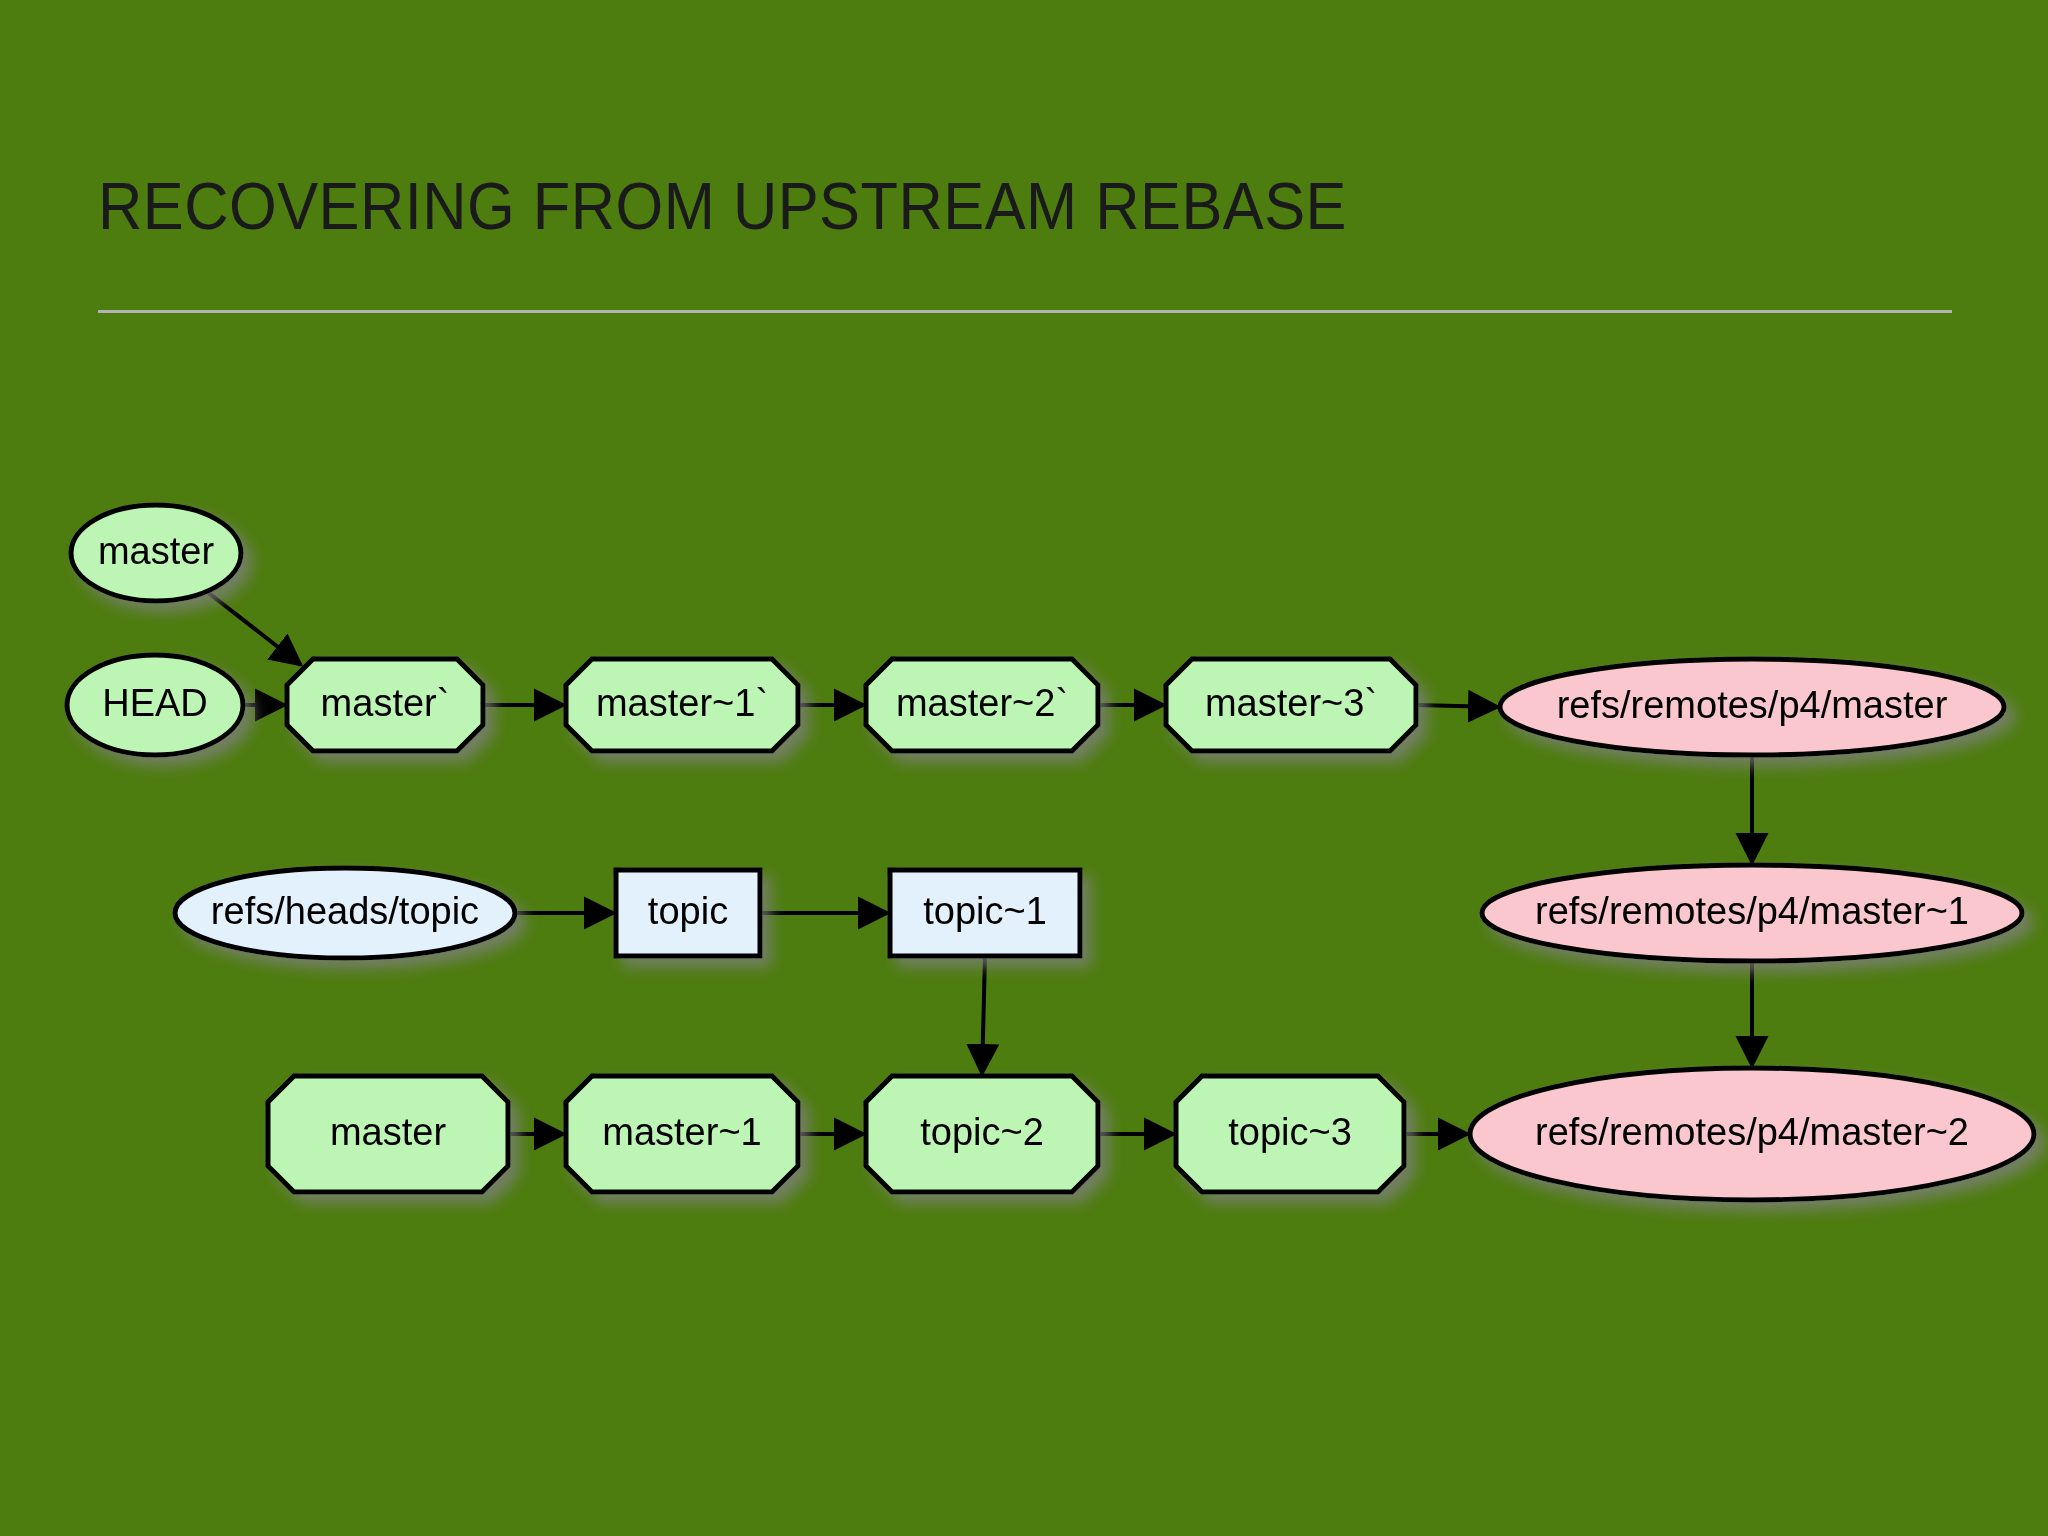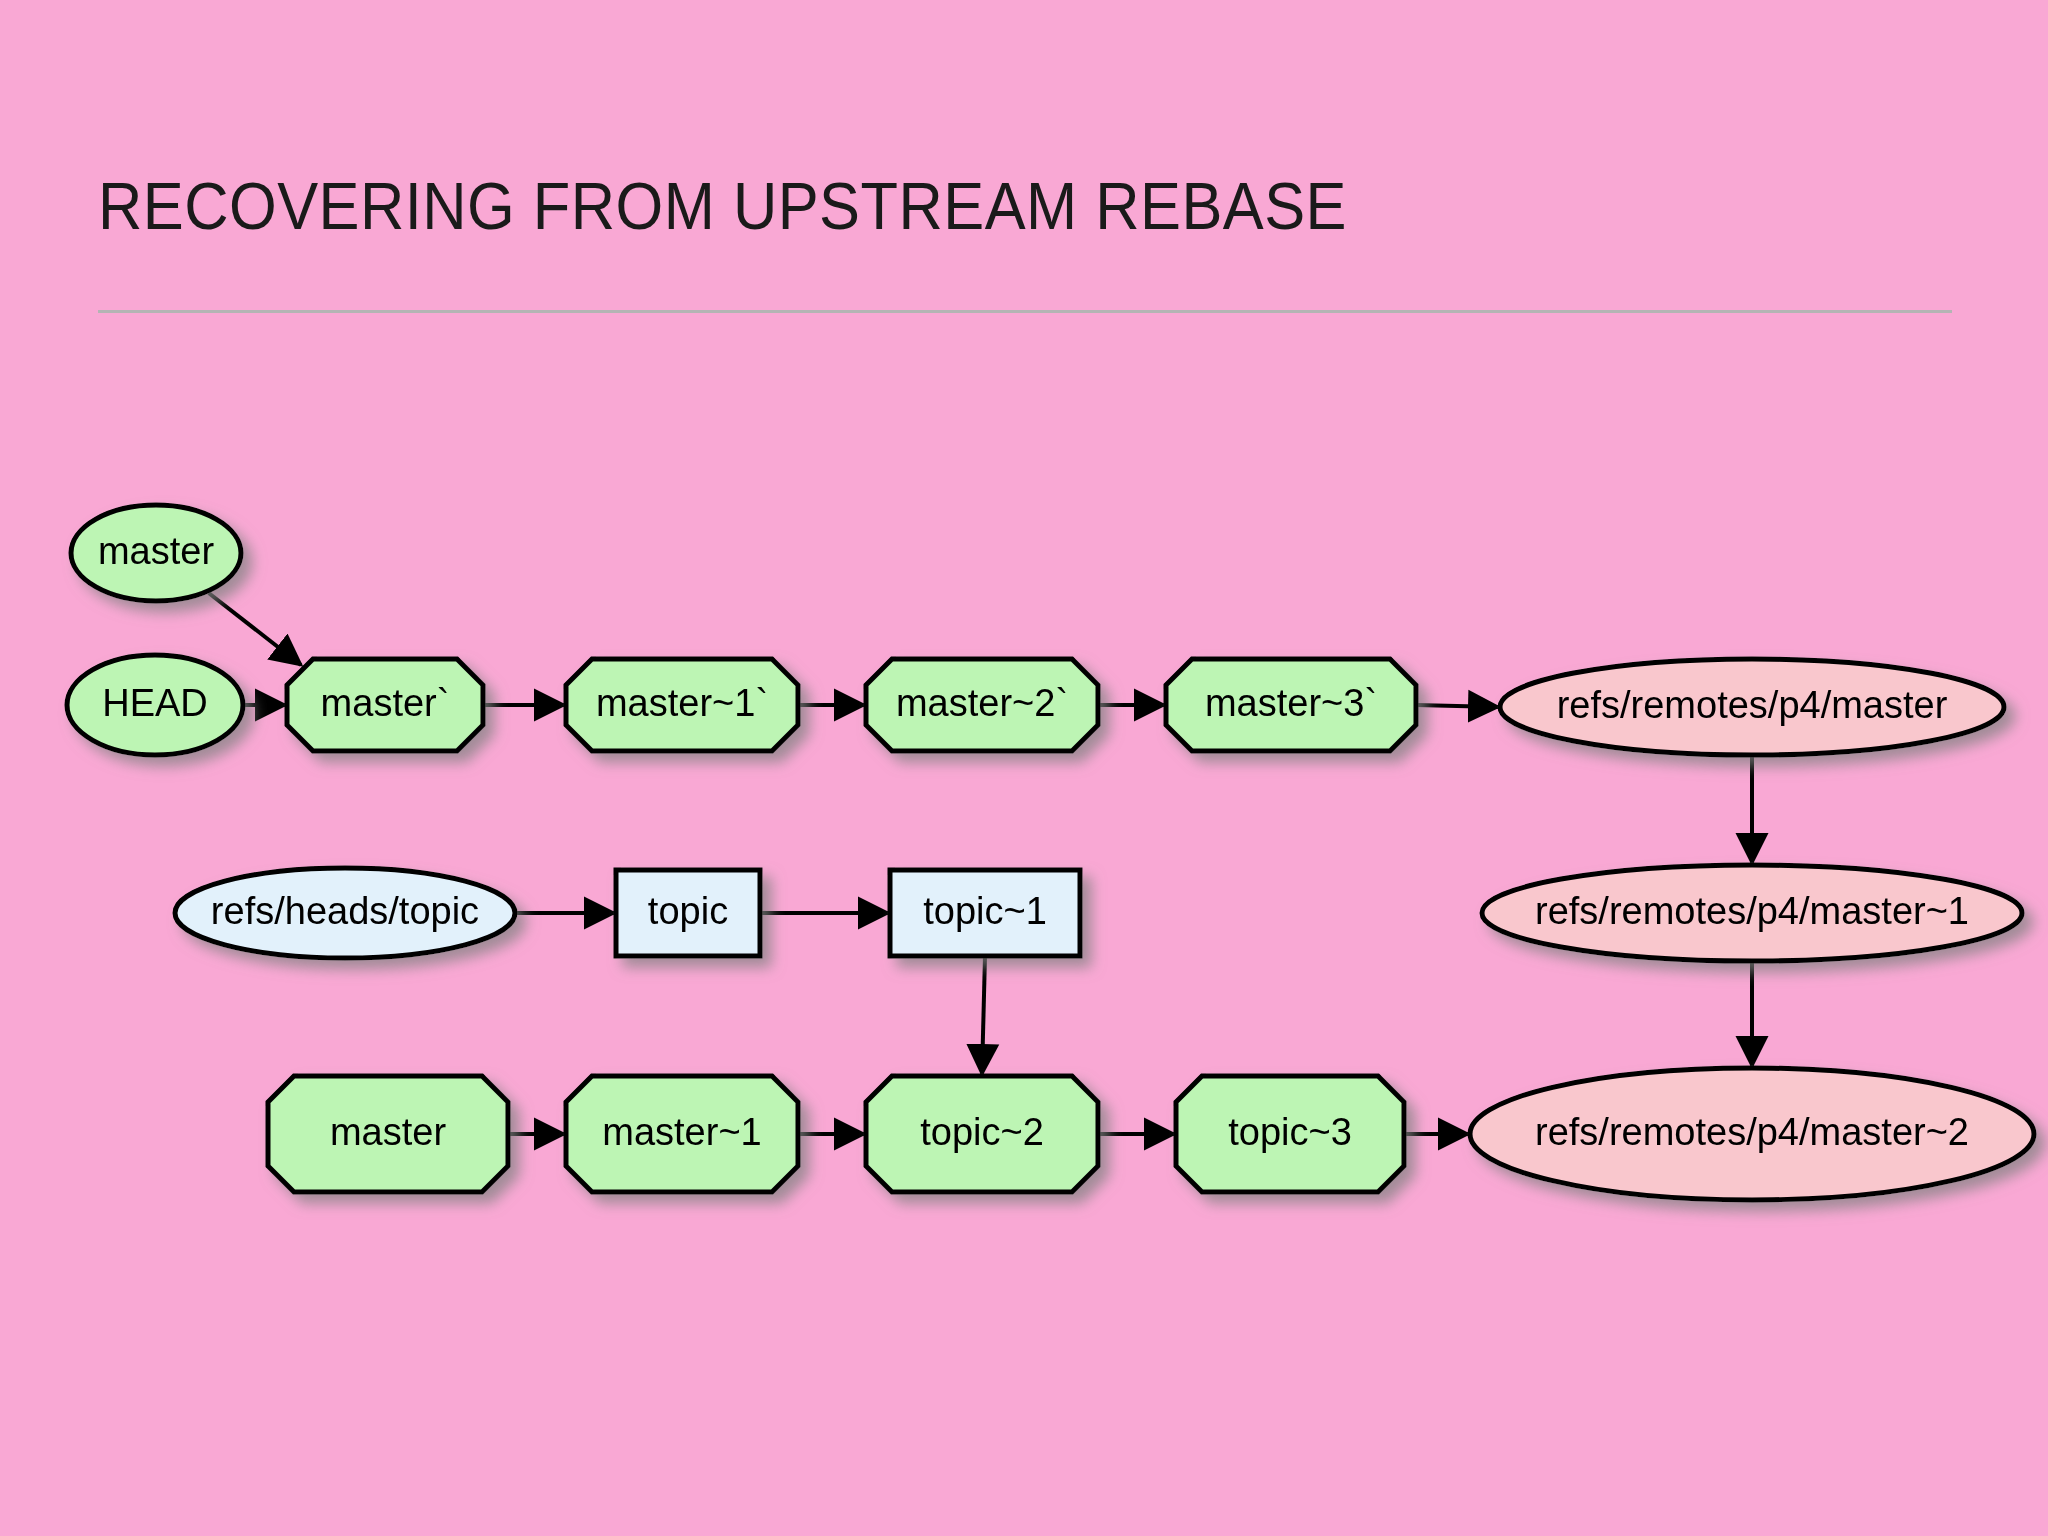--- a/index.html
+++ b/index.html
@@ -10,21 +10,21 @@
   body {
     width: 2048px;
     height: 1536px;
     font-family: "Liberation Sans", sans-serif;
     overflow: hidden;
     position: relative;
   }
   .slide {
     position: absolute;
     inset: 0;
-    background: #f9a8d4;
+    background: #4d7c0f;
   }
   .slide-title {
     position: absolute;
     left: 98px;
     top: 168px;
     font-family: "Liberation Sans", sans-serif;
     font-size: 66px;
     font-weight: 400;
     letter-spacing: 0.5px;
     color: #1a1a1a;

